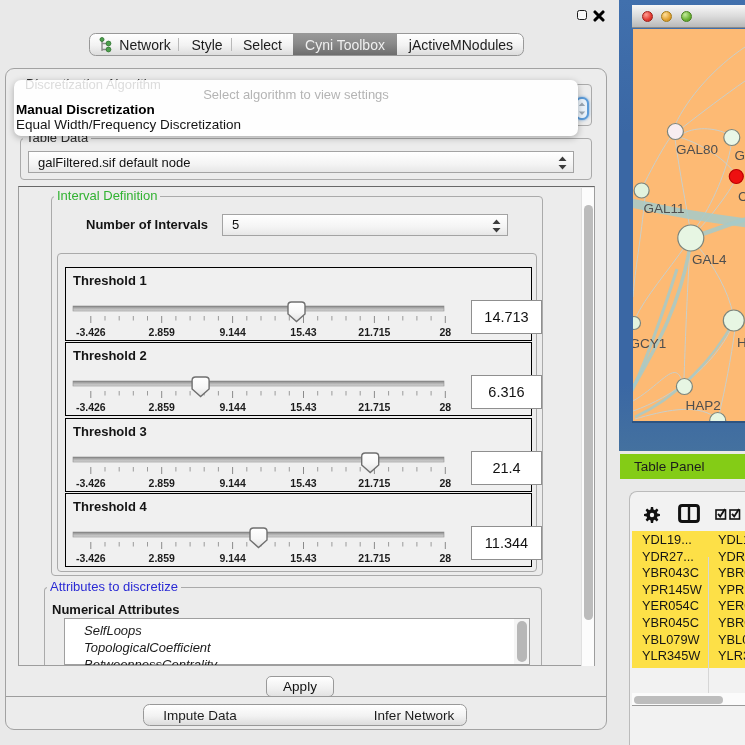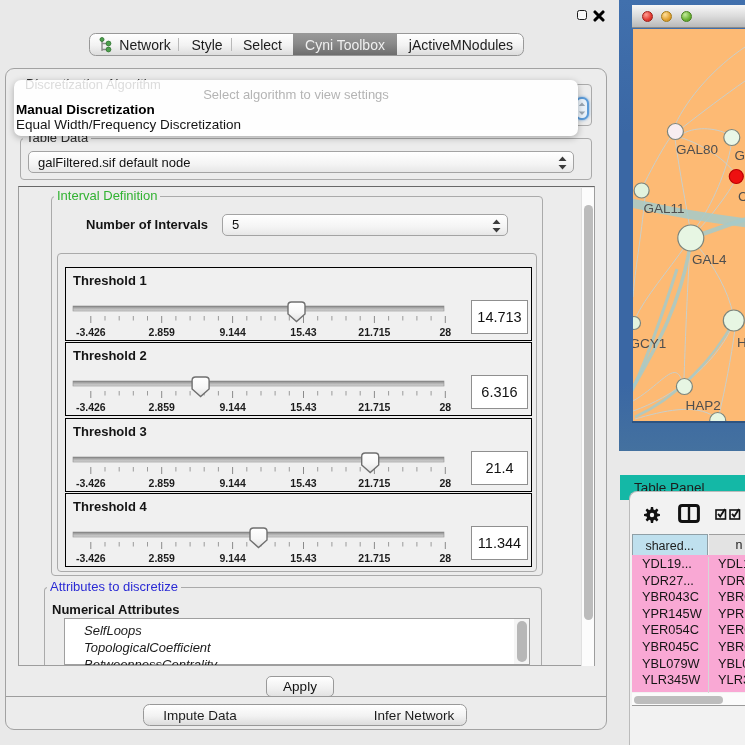--- a/index.html
+++ b/index.html
@@ -27,37 +27,37 @@
 
 
 #outerpanel { left:5px; top:68px; width:602px; height:662px; background:#ececec;
    border:1.5px solid #a2a2a2; border-radius:9px; }
 
 
 .group { position:absolute; border:1px solid #aaaaaa; border-radius:4px; }
 .gtitle { position:absolute; font-size:13px; color:#2b2b2b; background:#ececec; padding:0 3px; line-height:13px; }
 
 
-.combo { position:absolute; height:22px; border:1px solid #a3a3a3; border-radius:5px;
+.combo { position:absolute; height:22px; border:1px solid #a3a3a3; border-radius:0;
    background:linear-gradient(#ffffff,#f4f4f4 60%,#e7e7e7); font-size:13px; color:#111;
    display:flex; align-items:center; padding-left:9px; }
 .carets { position:absolute; right:6px; top:4px; }
 
 
 #scrollpane { left:18px; top:186px; width:577px; height:480px; background:#ececec;
    border-top:1.5px solid #686868; border-left:1px solid #9d9d9d; border-right:1.5px solid #9d9d9d;
    border-bottom:1px solid #9d9d9d; overflow:hidden; }
 
 .bold13 { position:absolute; font-size:13px; font-weight:bold; color:#141414; }
 
 
 .tbox { position:absolute; left:65px; width:467px; height:74px; background:#f0f0f0;
    border:1px solid #000000; }
 .tlabel { position:absolute; left:7px; top:5px; font-size:13px; font-weight:bold; color:#141414; }
-.tval { position:absolute; left:405px; top:32px; width:57px; height:34px; background:#ffffff;
+.tval { position:absolute; left:405px; top:32px; width:71px; height:34px; background:#ffffff;
    border:1.2px solid #8f8f8f; font-size:14.5px; color:#111; text-align:center; line-height:32px; }
 
 
 #attrlist { position:absolute; left:64px; top:618px; width:466px; height:47px; background:#ffffff;
    border:1px solid #9f9f9f; font-size:13px; color:#1a1a1a; }
 #attrlist div { position:absolute; left:19px;font-style:italic; }
 #listsb { position:absolute; left:514px; top:619px; width:15px; height:45px; background:#f5f5f5; }
 #listsb div { position:absolute; left:2.5px; top:2px; width:10px; height:41px; background:#b7b7b7; border-radius:5px; }
 
 
@@ -83,29 +83,29 @@
 
 #netframe { position:absolute; left:619px; top:0; width:126px; height:451px;
    background:linear-gradient(#4170ad, #3a67a4 30%, #3a67a4 85%, #44719f); }
 #nettitle { position:absolute; left:632px; top:5px; width:113px; height:22.5px;
    background:linear-gradient(#f7f7f7, #dcdcdc 50%, #b9b9b9); border-bottom:1px solid #8a8a8a; }
 #netcontent { position:absolute; left:632.5px; top:29px; width:112.5px; height:393px; background:#fdba74;
    overflow:hidden; }
 .light { position:absolute; width:11px; height:11px; border-radius:50%; top:6px; }
 
 
-#tpbar { position:absolute; left:620px; top:475px; width:125px; height:25px; background:#14b8a6; }
+#tpbar { position:absolute; left:620px; top:454px; width:125px; height:25px; background:#84cc16; }
 #tpbar span { position:absolute; left:14px; top:5px; font-size:13.5px; color:#1c1c1c; }
 #tpanel { position:absolute; left:629px; top:491px; width:116px; height:254px; background:#f2f2f2;
    border-top:1px solid #bbb; border-left:1px solid #bbb; border-top-left-radius:8px; }
 #thead1 { position:absolute; left:632px; top:534px; width:75.5px; height:23.5px; background:#bfe0ee;
    border:1px solid #8f9fa6; font-size:12.5px; color:#1c1c1c; text-align:center; line-height:22px; }
 #thead2 { position:absolute; left:708.5px; top:534px; width:36.5px; height:23.5px; background:#e3e3e3;
    border-top:1px solid #9f9f9f; border-bottom:1px solid #9f9f9f; font-size:12.5px; color:#1c1c1c; }
-#tbody { position:absolute; left:632px; top:555px; width:113px; height:136.5px; background:#f9a8d4; overflow:hidden;text-decoration:underline; }
+#tbody { position:absolute; left:632px; top:531px; width:113px; height:136.5px; background:#fde047; overflow:hidden;text-decoration:underline; }
 .trow { position:absolute; left:0; width:113px; height:16.6px; font-size:12.8px; color:#161616; }
 .trow .c1 { position:absolute; left:10px; top:1px; }
 .trow .c2 { position:absolute; left:86px; top:1px; }
 #colsep { position:absolute; left:707.5px; top:557px; width:1px; height:136px; background:#d6d6d6; }
 #hsb { position:absolute; left:632px; top:693px; width:113px; height:13px; background:#fbfbfb;
    border-bottom:1px solid #9a9a9a; }
 #hsb div { position:absolute; left:2px; top:2.5px; width:89px; height:8px; background:#bdbdbd; border-radius:4px; }
 </style></head>
 <body>
 <div id="root">

